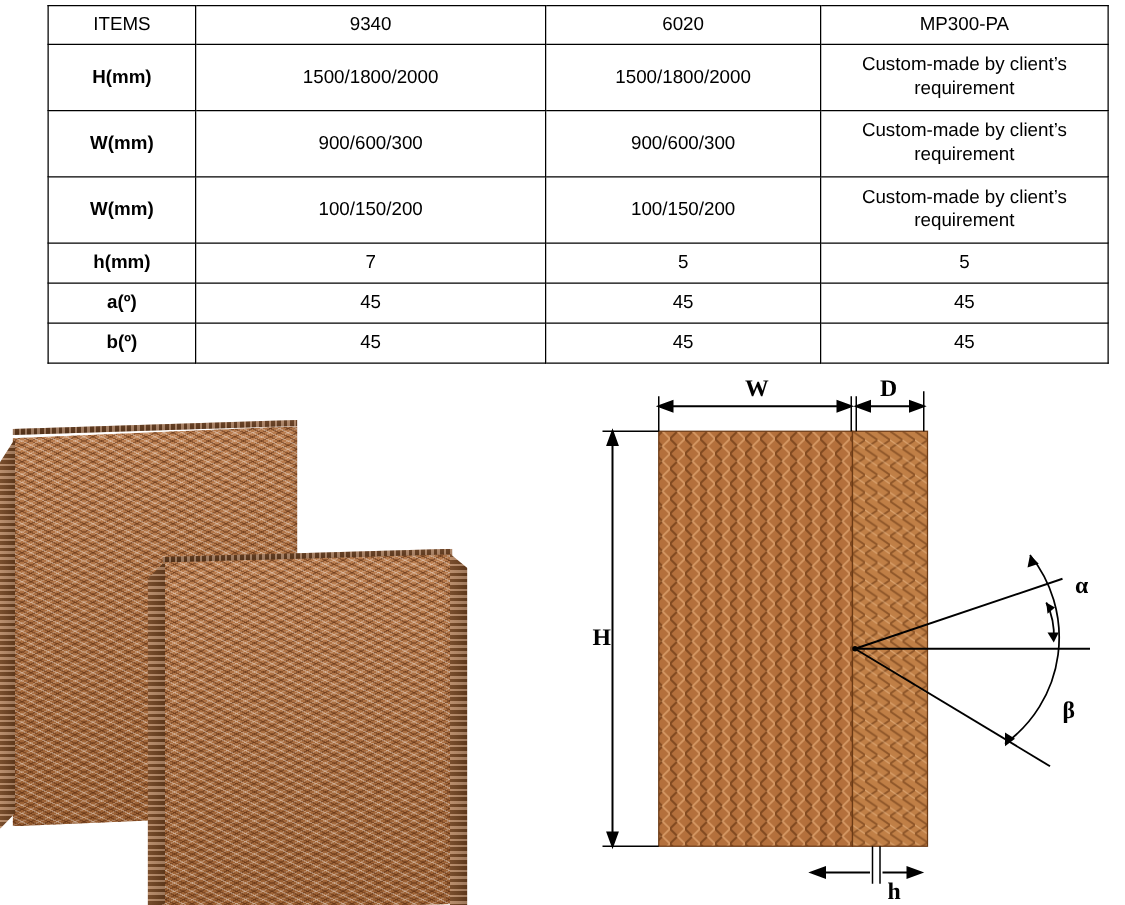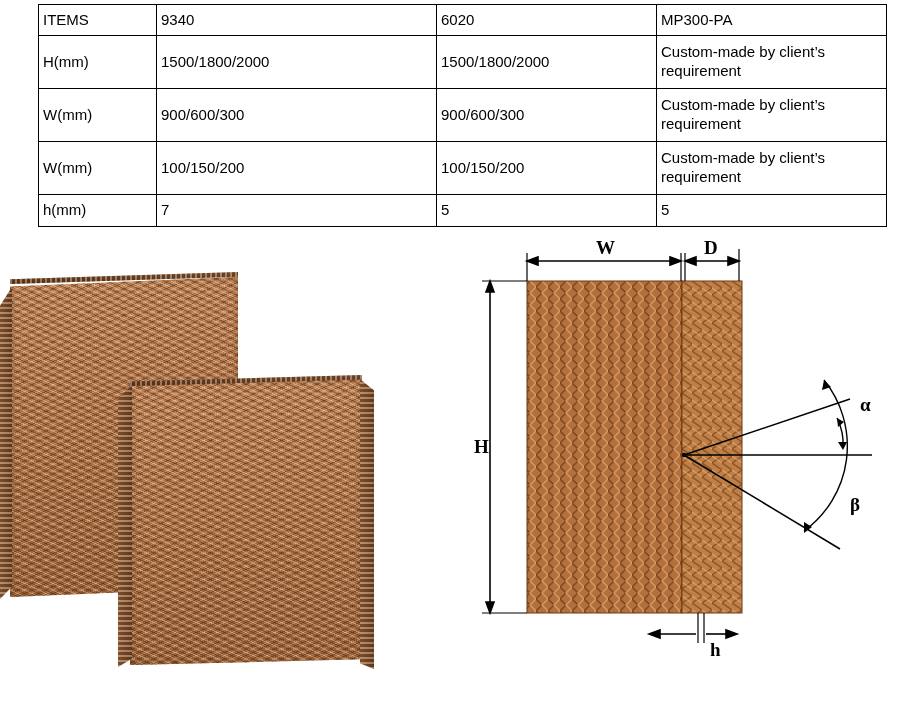--- a/index.html
+++ b/index.html
@@ -26,32 +26,32 @@
     padding: 4px 14px 0 38px;
     box-sizing: border-box;
   }
   table.spec {
     border-collapse: collapse;
     width: 848px;
     table-layout: fixed;
   }
   table.spec td {
     border: 1px solid #000;
-    text-align: left;
+    text-align: center;
     vertical-align: middle;
     font-size: 15px;
     line-height: 1.25;
     padding: 3px 4px;
   }
   table.spec tr.hdr td {
     font-size: 15px;
     height: 24px;
   }
   table.spec td.label {
-    font-weight: normal;
+    font-weight: bold;
   }
   table.spec tr.tall td {
     height: 46px;
   }
   table.spec tr.short td {
     height: 25px;
   }
   .col-items { width: 118px; }
   .col-a { width: 280px; }
   .col-b { width: 220px; }
@@ -179,21 +179,33 @@
           <td>Custom-made by client’s requirement</td>
         </tr>
 
         <tr class="short">
           <td class="label">h(mm)</td>
           <td>7</td>
           <td>5</td>
           <td>5</td>
         </tr>
 
-
+        <tr class="short">
+          <td class="label">a(º)</td>
+          <td>45</td>
+          <td>45</td>
+          <td>45</td>
+        </tr>
+
+        <tr class="short">
+          <td class="label">b(º)</td>
+          <td>45</td>
+          <td>45</td>
+          <td>45</td>
+        </tr>
       </tbody>
     </table>
   </div>
 
   <div class="figures">
 
     <div class="photo">
 
       <div class="pad" style="left:0px; top:16px; width:250px; height:330px;">
         <div class="face" style="left:10px; top:0px; width:228px; height:320px;

